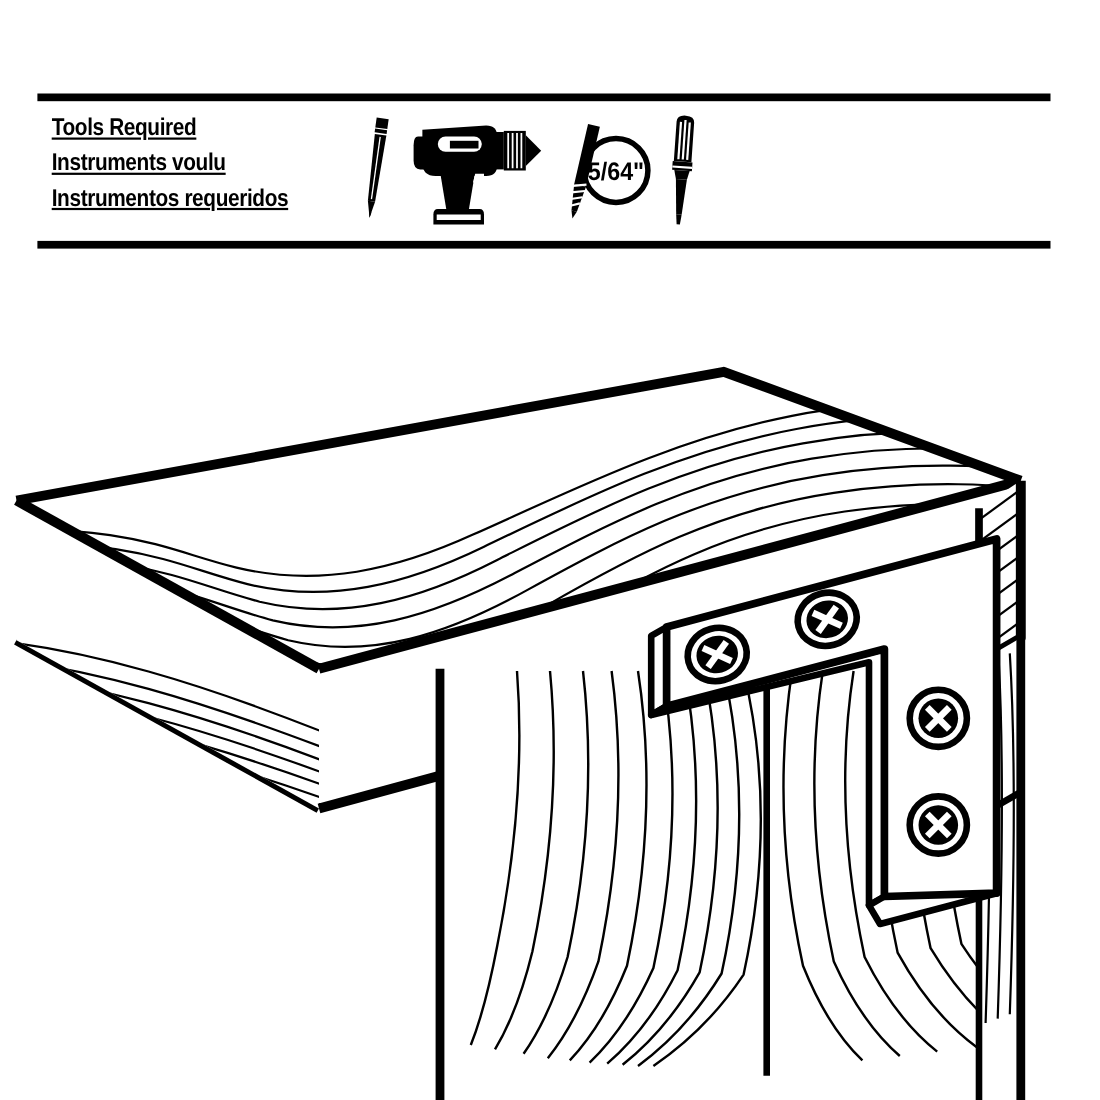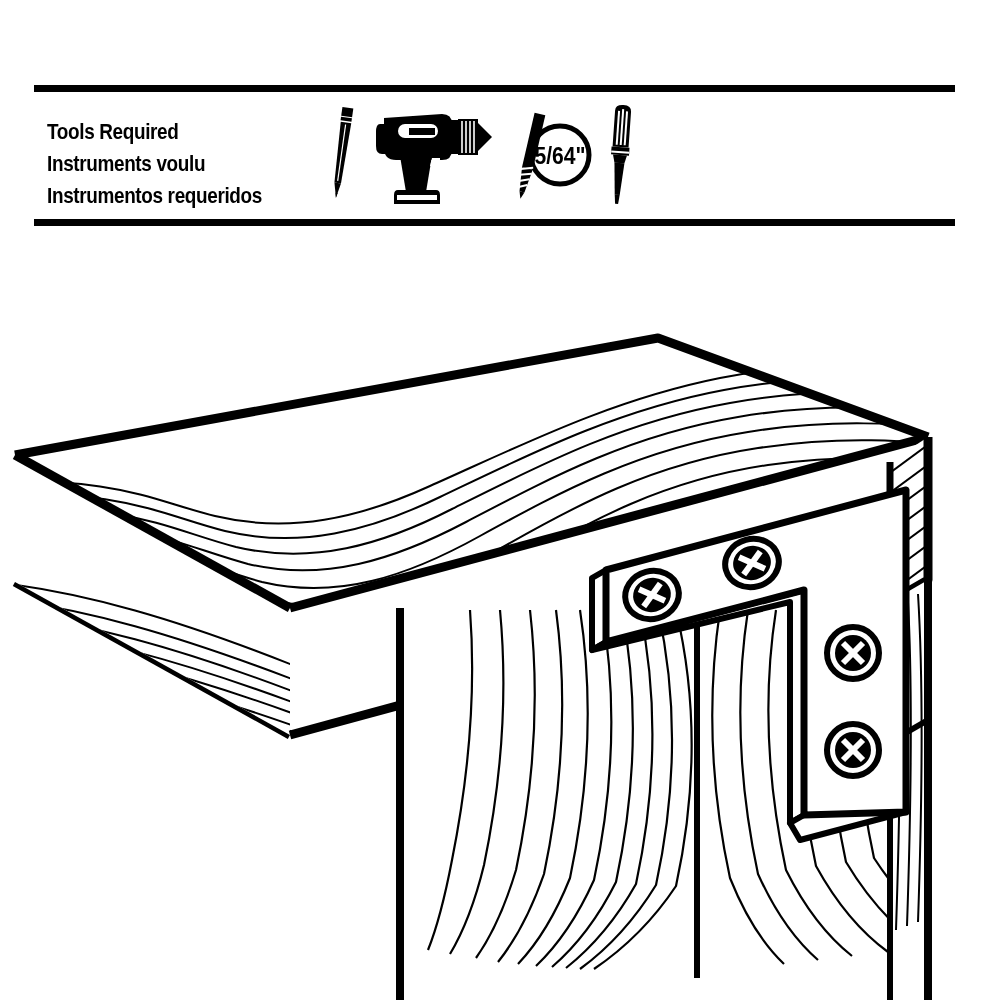--- a/index.html
+++ b/index.html
@@ -36,22 +36,23 @@
     width: 921px;
     height: 7px;
     background: #000000;
   }
   #rule-top { top: 85px; }
   #rule-bottom { top: 219px; }
 
   #tools-text {
     position: absolute;
     left: 47px;
-    top: 116px;
+    top: 100px;
     width: 300px;
+    text-decoration: underline;
   }
   #tools-text .tline {
     display: block;
     font-family: "Liberation Sans", sans-serif;
     font-weight: bold;
     font-size: 22px;
     line-height: 32px;
     letter-spacing: -0.4px;
     transform: scaleX(0.86);
     transform-origin: left center;

